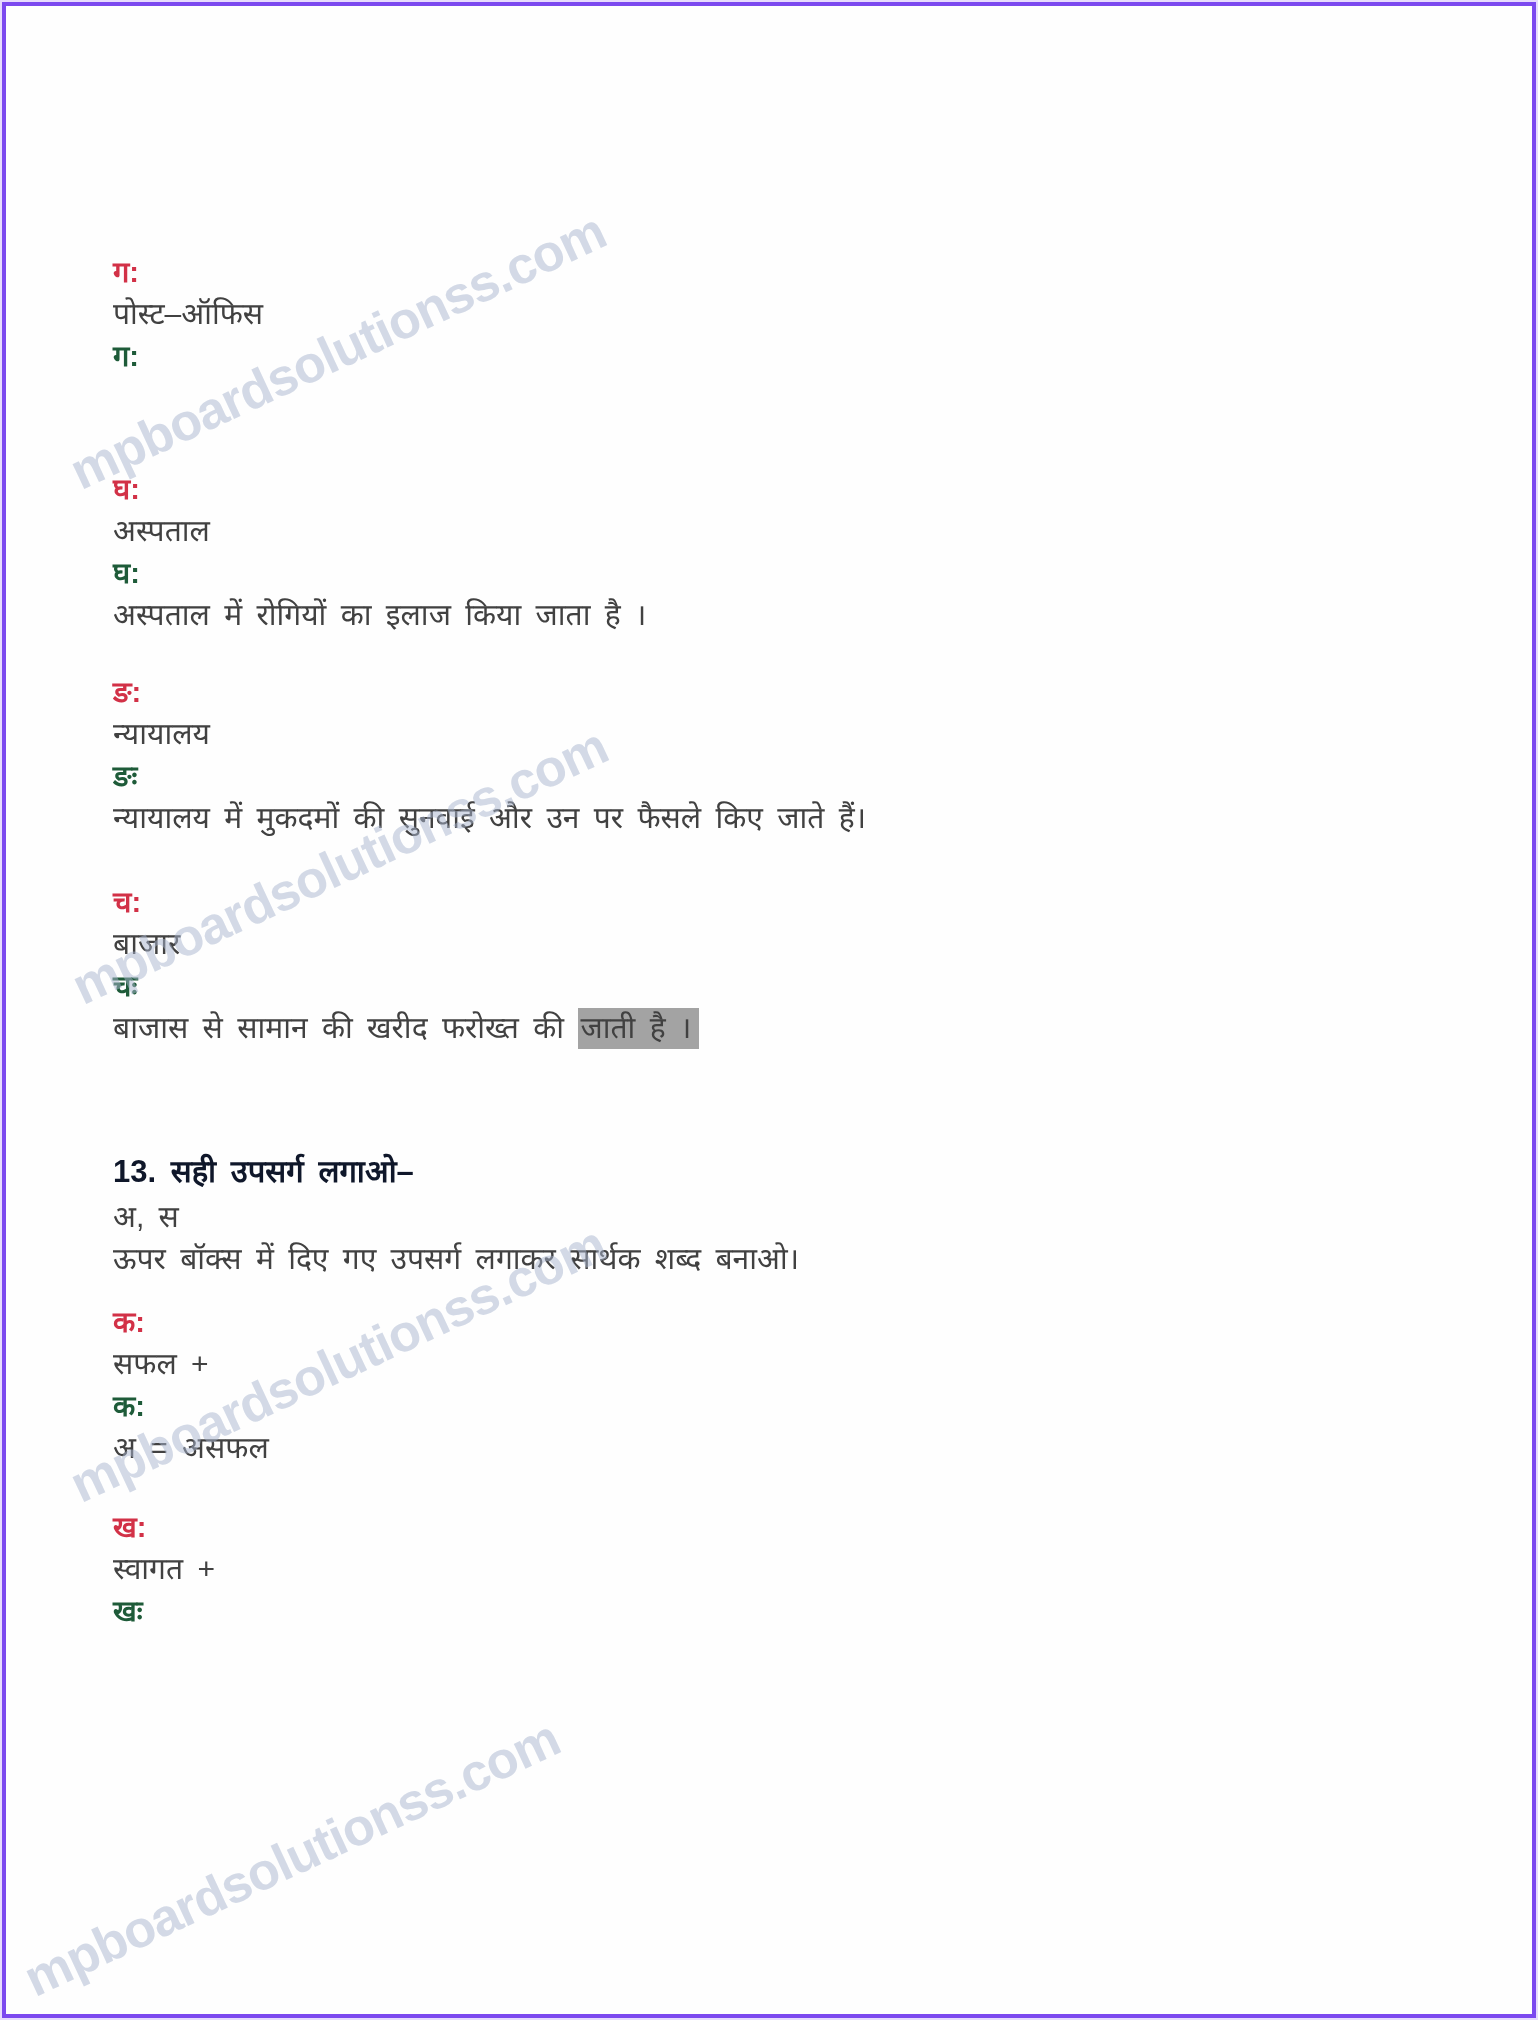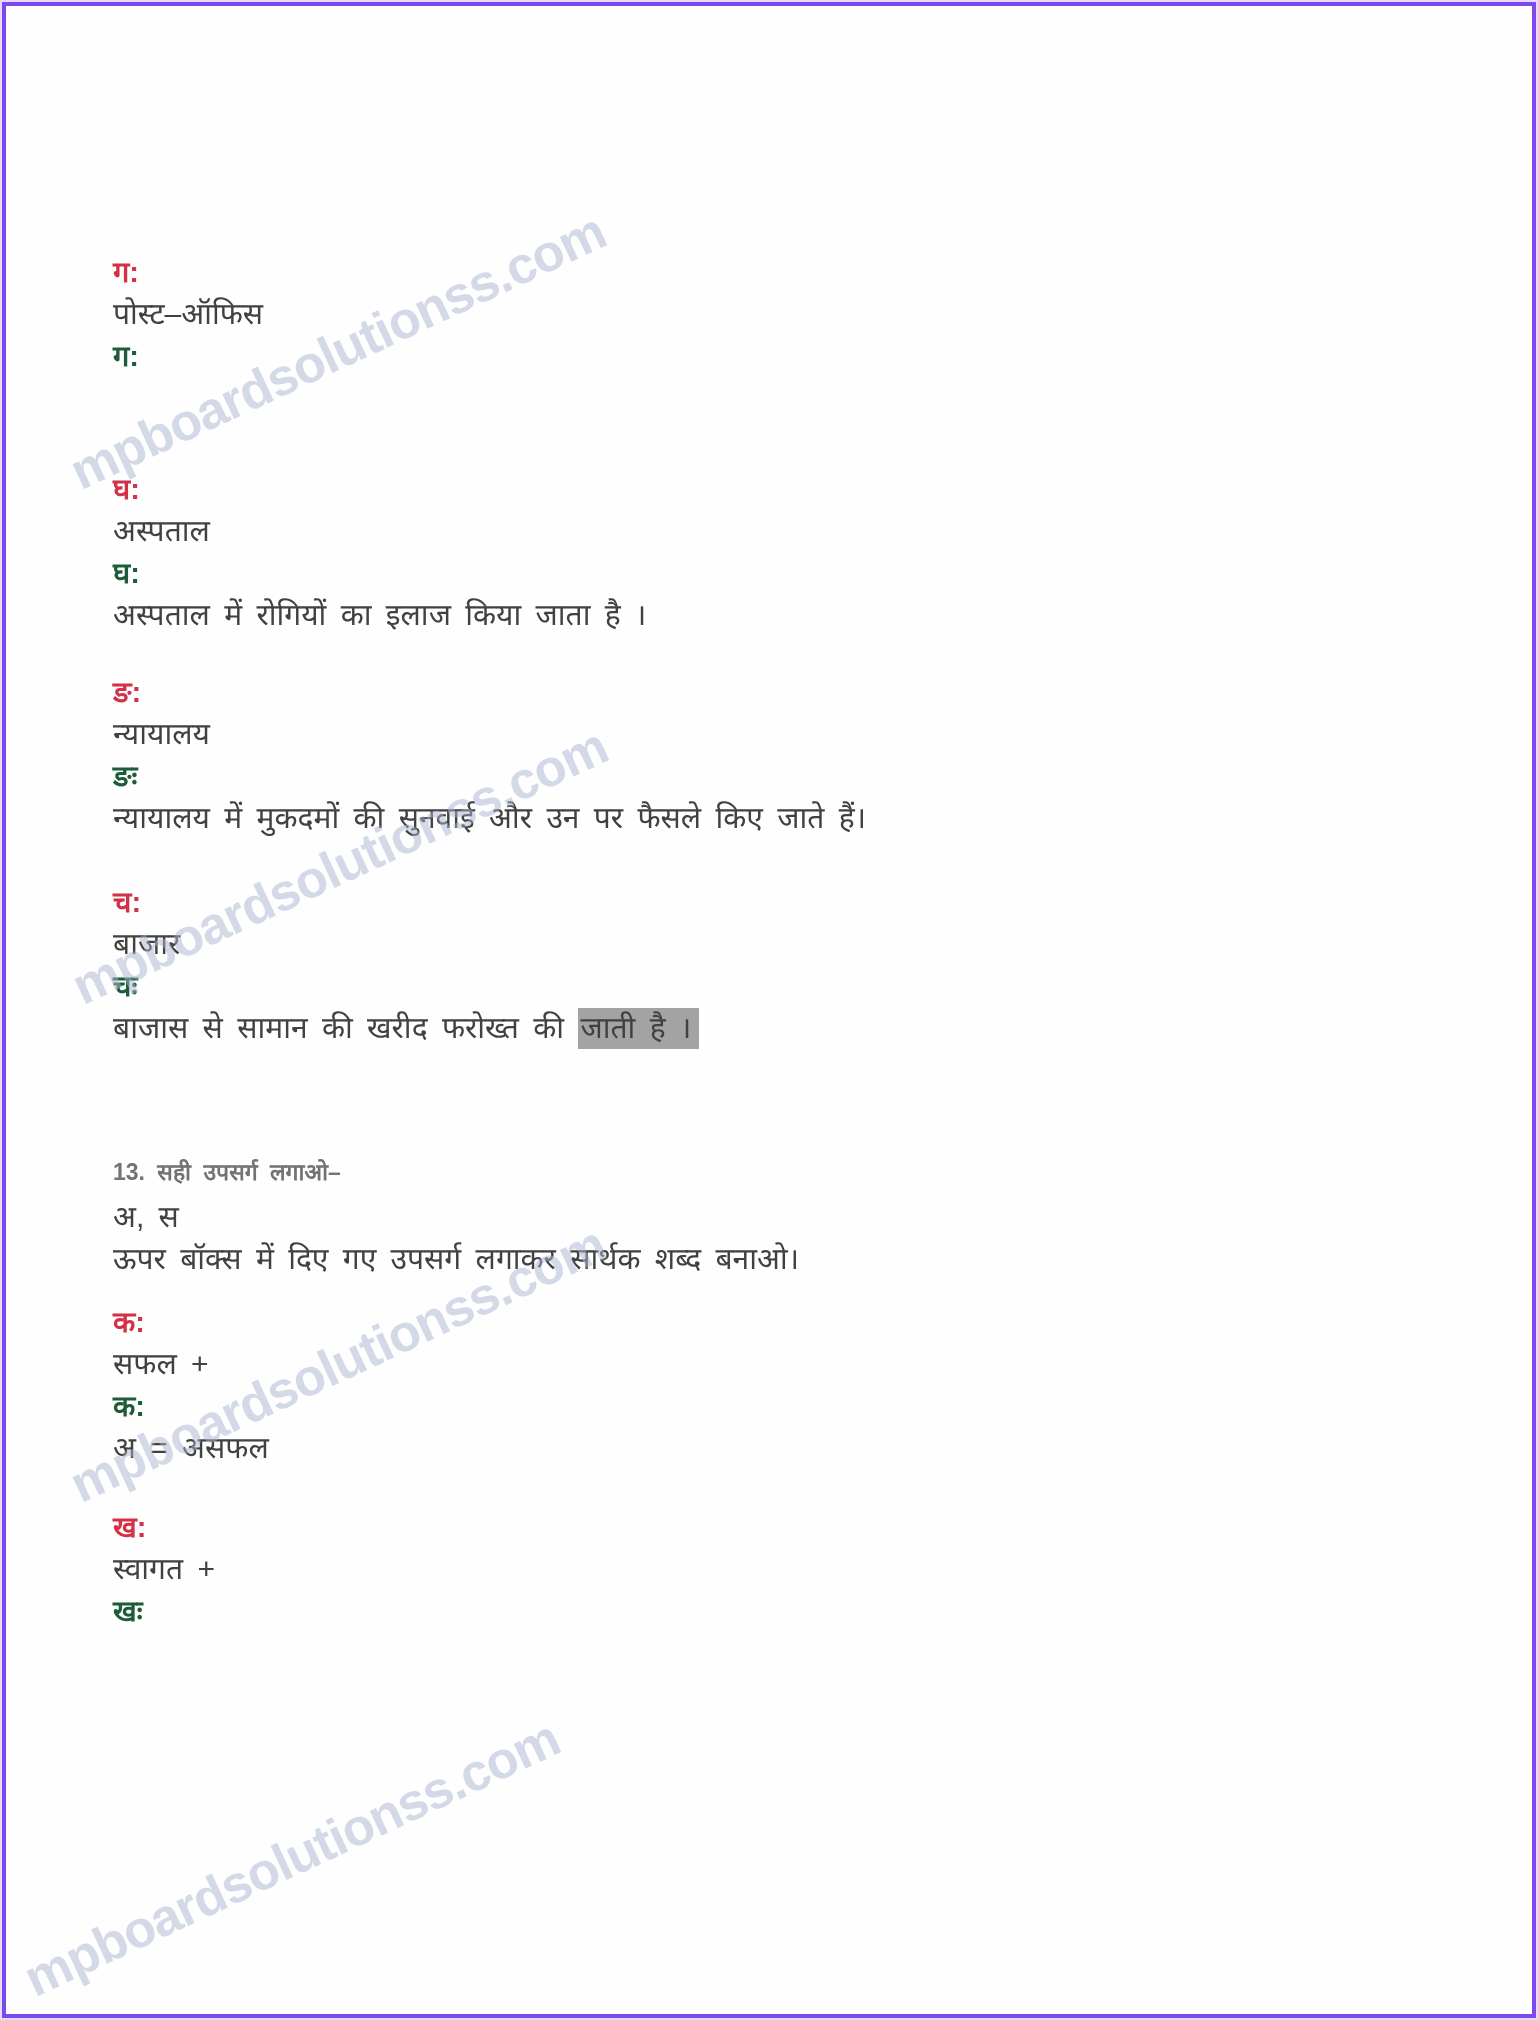--- a/index.html
+++ b/index.html
@@ -36,22 +36,22 @@
     font-weight: bold;
     font-size: 29px;
   }
   .a-label {
     color: #1e5b39;
     font-weight: bold;
     font-size: 29px;
   }
   .heading {
     font-weight: bold;
-    color: #737373;
-    font-size: 23px;
+    color: #0f172a;
+    font-size: 31px;
     height: 45px;
   }
   .hl {
     background: #a3a3a3;
     padding: 3px 8px 5px 2px;
   }
   .wm {
     position: absolute;
     z-index: 2;
     pointer-events: none;

